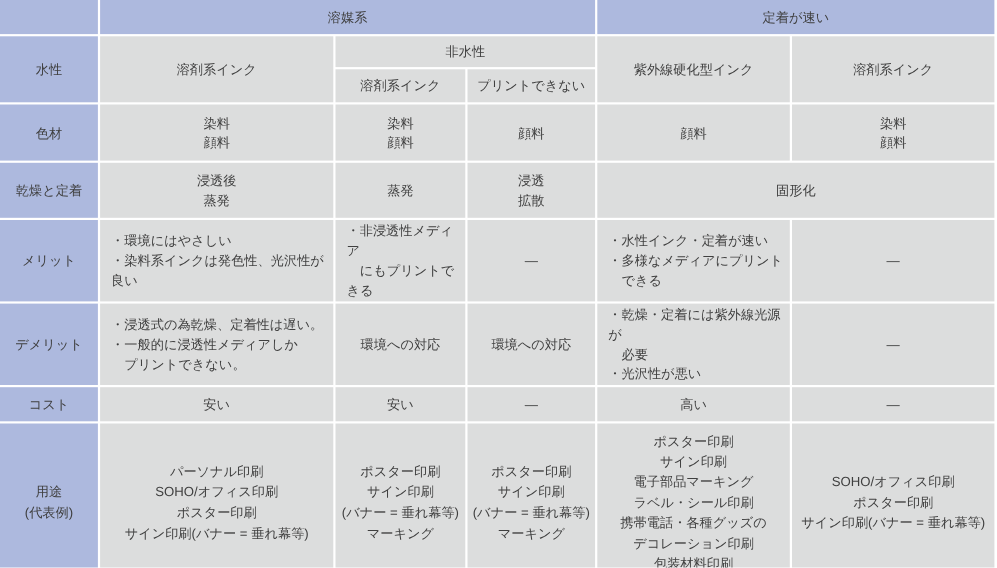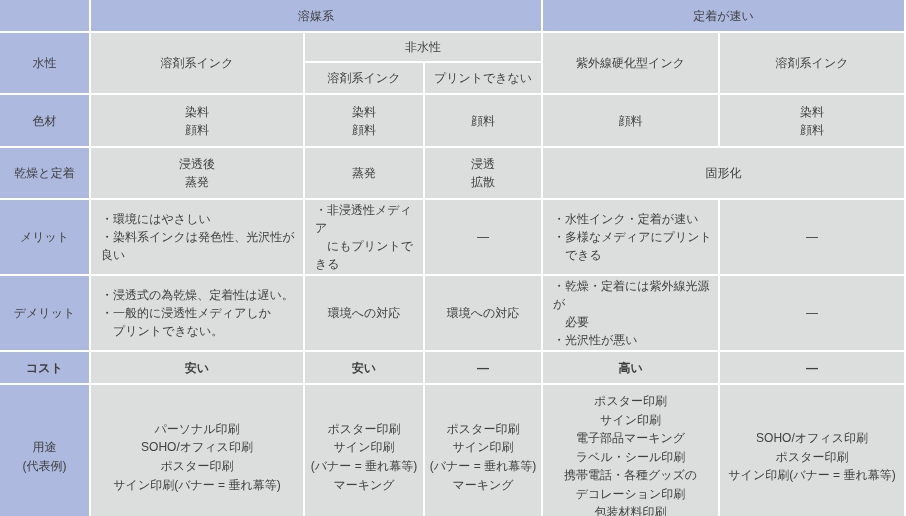--- a/index.html
+++ b/index.html
@@ -35,21 +35,21 @@
     padding-left:10px;
     padding-right:4px;
   }
   tr.r1{height:31px;}
   tr.r2{height:28px;}
   tr.r3{height:30px;}
   tr.r4{height:51px;font-family:Liberation Serif, serif;}
   tr.r5{height:50px;}
   tr.r6{height:66px;}
   tr.r7{height:65px;}
-  tr.r8{height:31px;font-weight:bold;}
+  tr.r8{height:31px;}
   tr.r9{height:144px;}
   tr.r9 td{line-height:1.55;}
 </style>
 </head>
 <body>
 
 <div class="page">
   <table class="cmp">
     <colgroup>
       <col style="width:89px">

